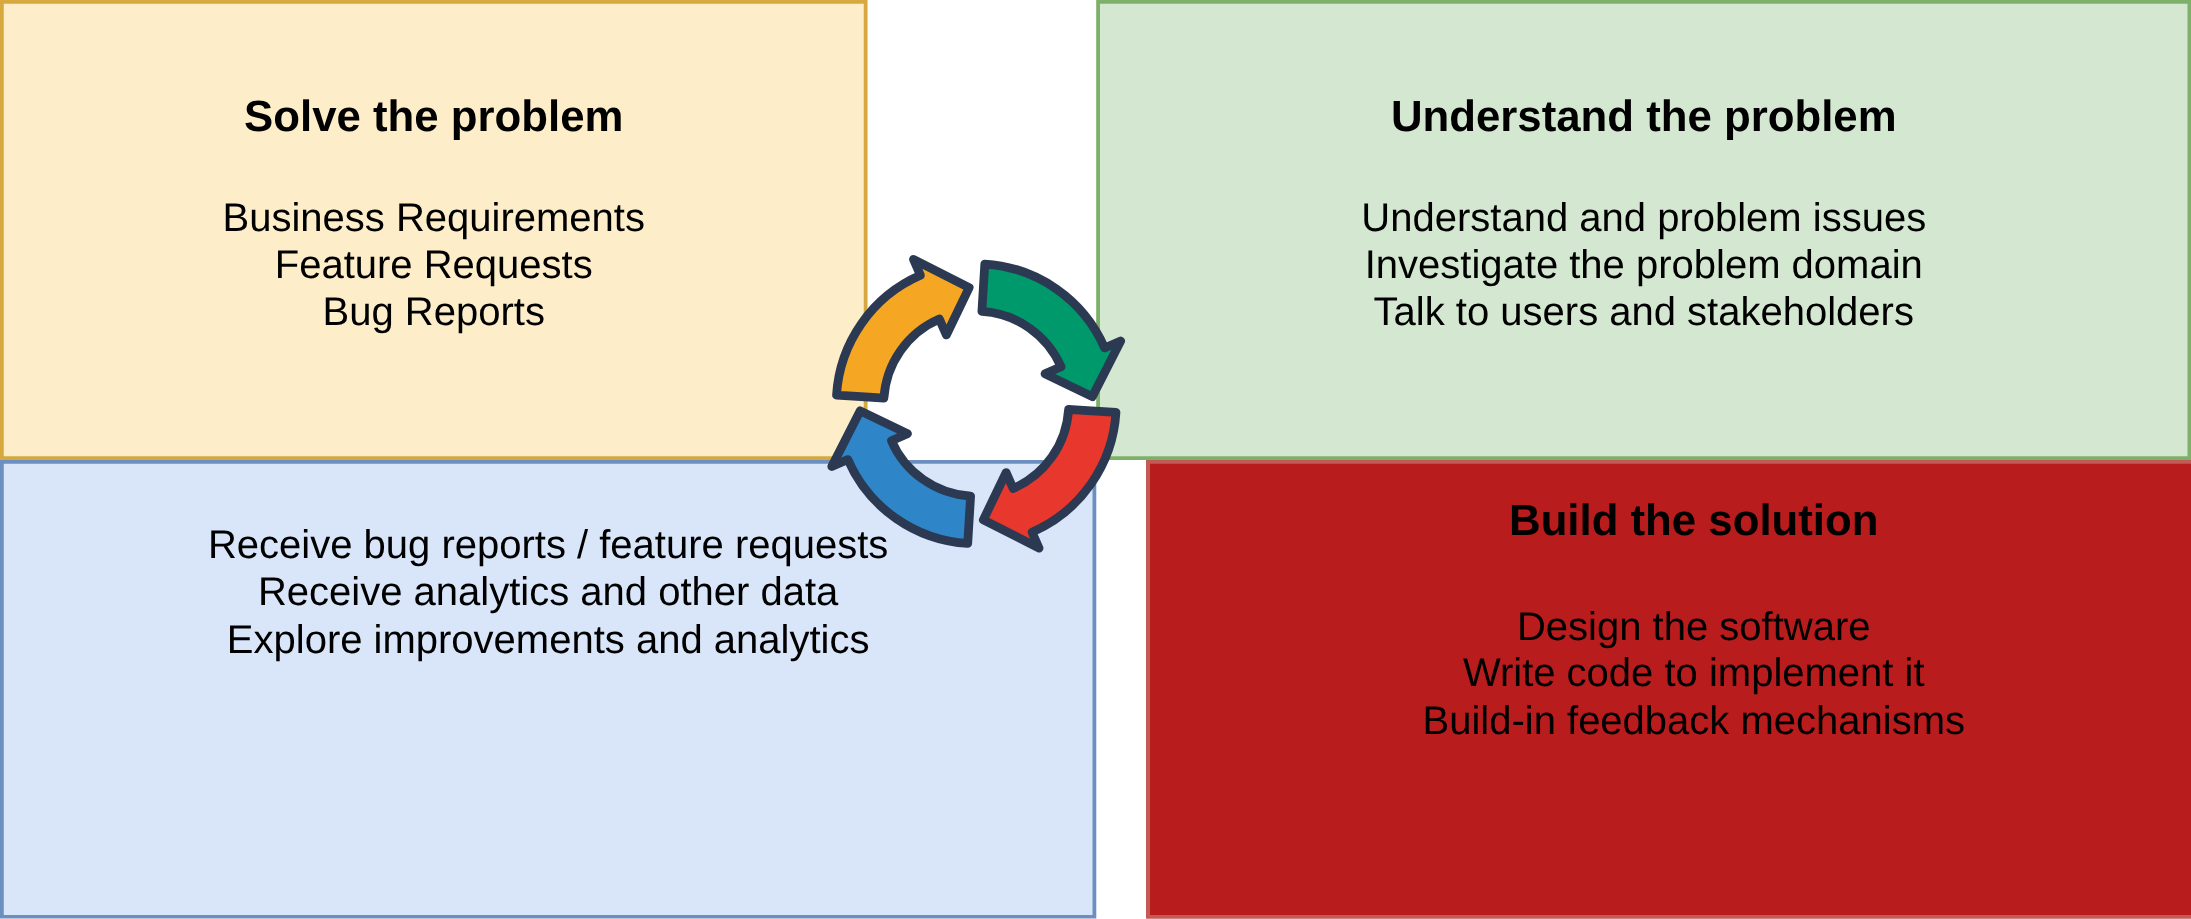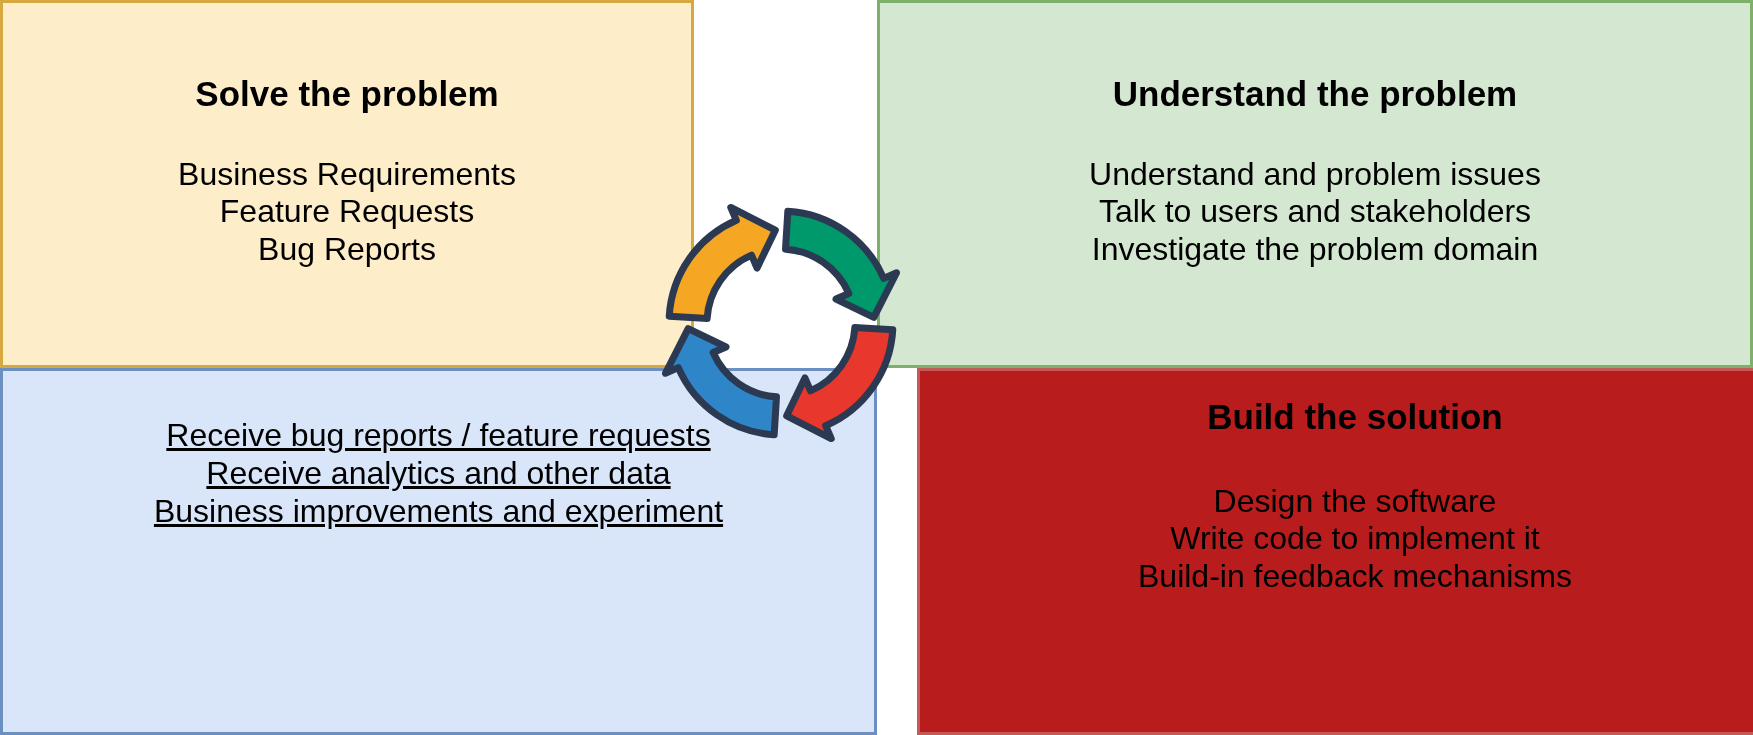--- a/index.html
+++ b/index.html
@@ -58,21 +58,21 @@
   .q-line { display: block; }
 
   
   .q-tl .q-title { margin-top: 72px; }
   .q-tl .q-lines { margin-top: 42px; }
 
   .q-tr .q-title { margin-top: 72px; }
   .q-tr .q-lines { margin-top: 42px; }
 
   .q-bl .q-title { margin-top: 27px; }
-  .q-bl .q-lines { margin-top: 46px; text-decoration: underline; }
+  .q-bl .q-lines { margin-top: 46px; }
 
   .q-br .q-title { margin-top: 27px; }
   .q-br .q-lines { margin-top: 46px; text-align: center; }
 
   
   #cycle {
     position: absolute;
     left: 661px;
     top: 203px;
     width: 240px;
@@ -99,30 +99,30 @@
       <span class="q-line">Business Requirements</span>
       <span class="q-line">Feature Requests</span>
       <span class="q-line">Bug Reports</span>
     </div>
   </div>
 
   <div class="quadrant q-tr skin-green">
     <div class="q-title">Understand the problem</div>
     <div class="q-lines">
       <span class="q-line">Understand and problem issues</span>
+      <span class="q-line">Investigate the problem domain</span>
       <span class="q-line">Talk to users and stakeholders</span>
-      <span class="q-line">Investigate the problem domain</span>
     </div>
   </div>
 
   <div class="quadrant q-bl skin-blue">
     <div class="q-lines">
       <span class="q-line">Receive bug reports / feature requests</span>
       <span class="q-line">Receive analytics and other data</span>
-      <span class="q-line">Business improvements and experiment</span>
+      <span class="q-line">Explore improvements and analytics</span>
     </div>
   </div>
 
   <div class="quadrant q-br skin-red">
     <div class="q-title">Build the solution</div>
     <div class="q-lines">
       <span class="q-line">Design the software</span>
       <span class="q-line">Write code to implement it</span>
       <span class="q-line">Build-in feedback mechanisms</span>
     </div>

